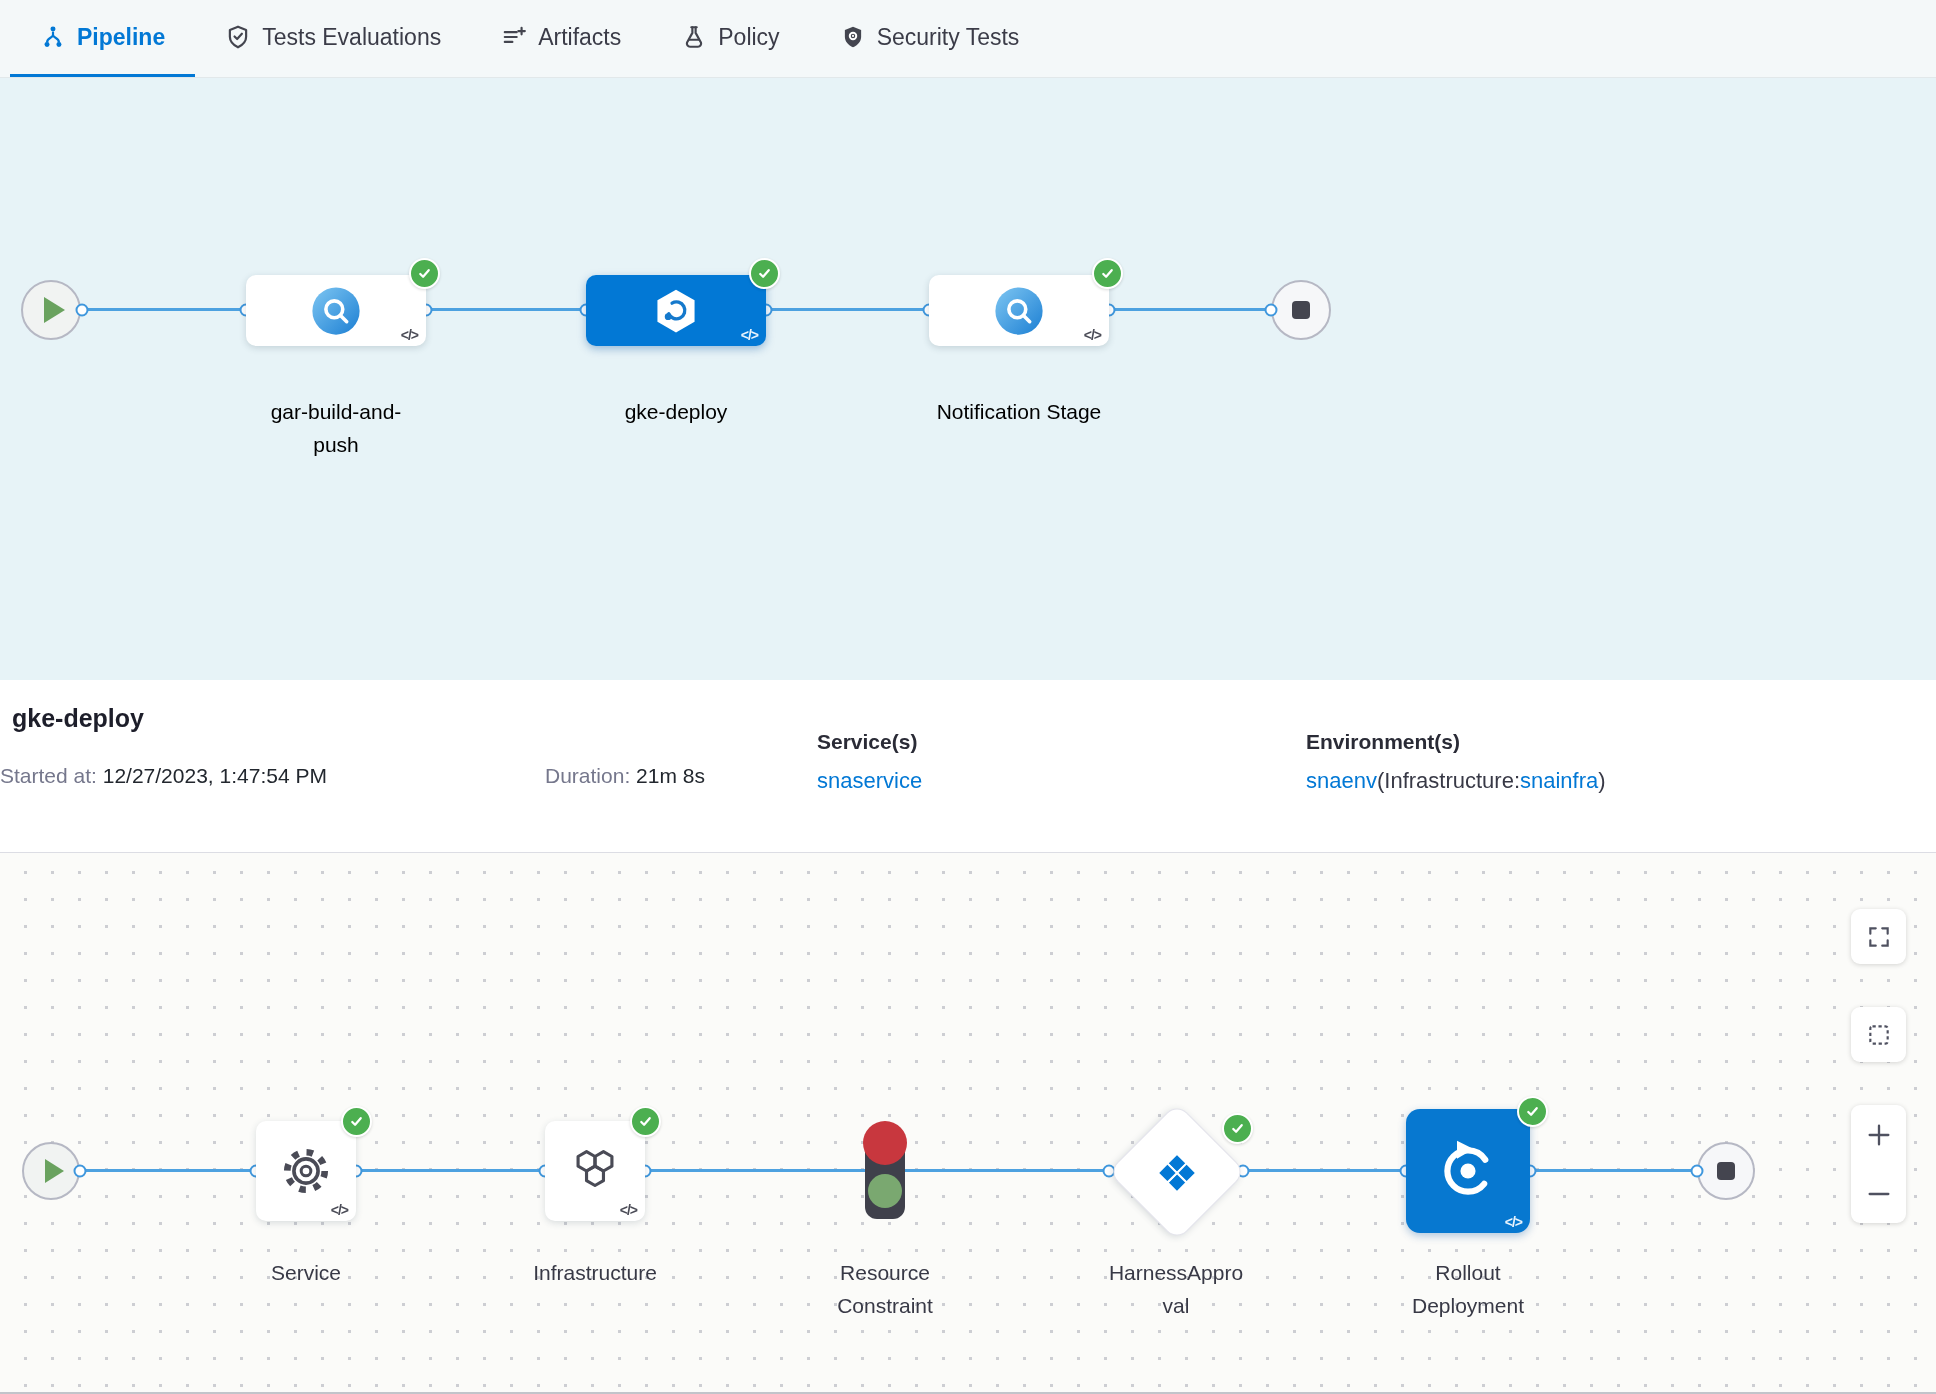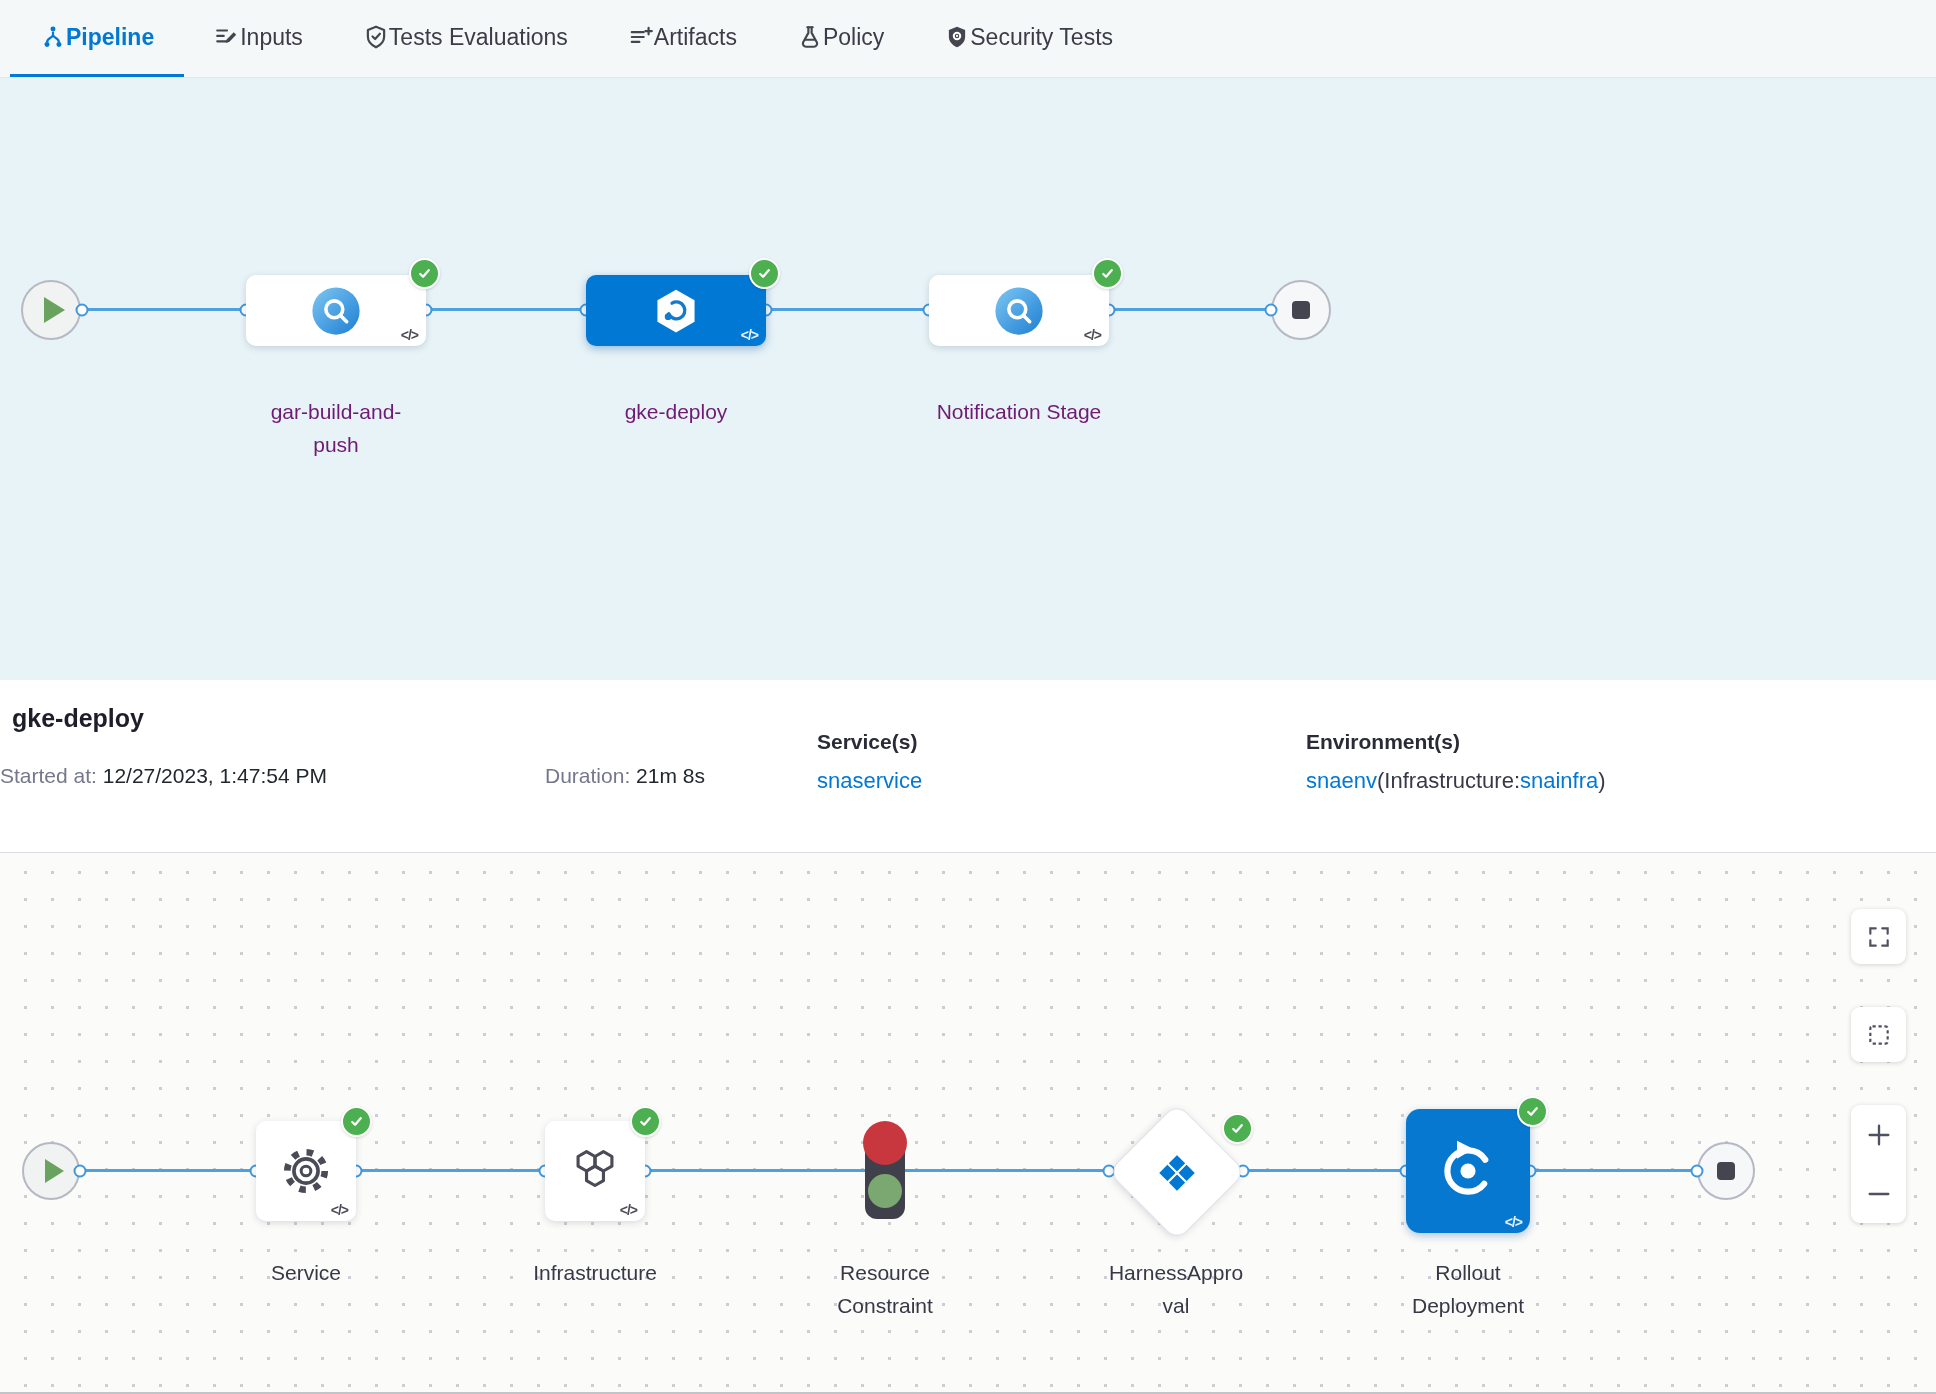--- a/index.html
+++ b/index.html
@@ -2,21 +2,21 @@
 <html><head>
 <meta charset="utf-8">
 <style>
   html,body{margin:0;padding:0;width:1936px;height:1394px;overflow:hidden;
     font-family:"Liberation Sans","DejaVu Sans",sans-serif;color:#383946;background:#fff;}
   .abs{position:absolute;}
 
   
   .tabbar{position:absolute;left:0;top:0;width:1936px;height:78px;background:#f4f8f9;
     display:flex;align-items:stretch;padding-left:10px;box-sizing:border-box;border-bottom:1px solid #e2e8ea;}
-  .tab{display:flex;align-items:center;padding:0 30px;cursor:pointer;
+  .tab{display:flex;align-items:center;gap:11px;padding:0 30px;cursor:pointer;
     font-size:23px;color:#3b3c48;border-bottom:3px solid transparent;box-sizing:border-box;}
   .tab.active{color:#0278d5;font-weight:700;border-bottom:3px solid #0278d5;}
 
   
   .stage-canvas{position:absolute;left:0;top:78px;width:1936px;height:602px;background:#e7f3f7;}
 
   .hline{position:absolute;height:3px;background:#4da1e0;border-radius:2px;}
   .dot{position:absolute;width:13px;height:13px;border-radius:50%;background:#fff;
     border:2.5px solid #3f97dd;box-sizing:border-box;transform:translate(-50%,-50%);}
 
@@ -27,21 +27,21 @@
   .stopsq{width:18px;height:18px;background:#44454f;border-radius:4px;}
 
   .stage-card{position:absolute;width:180px;height:71px;background:#fff;border-radius:10px;
     box-shadow:0 2px 7px rgba(40,60,80,.18);display:flex;align-items:center;justify-content:center;cursor:pointer;}
   .stage-card.selected{background:#0278d5;box-shadow:0 3px 9px rgba(2,80,160,.35);}
   .badge{position:absolute;width:27px;height:27px;border-radius:50%;background:#4caf50;
     border:2.5px solid #fff;box-sizing:content-box;display:flex;align-items:center;justify-content:center;
     box-shadow:0 1px 3px rgba(0,0,0,.15);}
   .code-chip{position:absolute;right:8px;bottom:3px;font-size:14px;font-weight:700;color:#4a4b56;letter-spacing:-1px;}
   .code-chip.white{color:#eaf4fd;}
-  .stage-label{position:absolute;width:170px;text-align:center;font-size:21px;line-height:1.55;color:#701a75;}
+  .stage-label{position:absolute;width:170px;text-align:center;font-size:21px;line-height:1.55;color:#000000;}
 
   
   .details-bar{position:absolute;left:0;top:680px;width:1936px;height:173px;background:#fff;
     border-bottom:1px solid #dcdde4;box-sizing:border-box;}
   .dt-title{position:absolute;left:12px;top:24px;font-size:25px;font-weight:700;color:#1d1e2a;}
   .dt-row{position:absolute;font-size:21px;color:#22272e;}
   .dim{color:#75778c;}
   .col-head{position:absolute;font-size:21px;font-weight:700;color:#2a2b36;}
   .link{color:#0278d5;cursor:pointer;}
   .dt-val{position:absolute;font-size:22px;}
@@ -75,27 +75,20 @@
 <div class="tabbar">
   <div class="tab active">
     <svg viewBox="0 0 24 24" width="26" height="26" fill="none" stroke="#0278d5" stroke-width="2">
       <circle cx="12" cy="4.5" r="2.3" fill="#0278d5" stroke="none"></circle>
       <path d="M12 7v3c0 3-5.5 2.5-5.5 7"></path>
         <path d="M12 10c0 3 5.5 2.5 5.5 7"></path>
       <circle cx="6.5" cy="19" r="2.3" fill="#0278d5" stroke="none"></circle>
         <circle cx="17.5" cy="19" r="2.3" fill="#0278d5" stroke="none"></circle>
     </svg>
     <span>Pipeline</span>
-  </div>
-  <div class="tab">
-    <svg viewBox="0 0 24 24" width="26" height="26" fill="none" stroke="#43454f" stroke-width="2" stroke-linecap="round">
-      <path d="M3 6h9M3 11h6M3 16h9"></path>
-      <path d="M14 16.5L20.5 10l-2.3-2.3L11.7 14.2l-.7 3z" fill="#43454f" stroke="none"></path>
-    </svg>
-    <span>Inputs</span>
   </div>
   <div class="tab">
     <svg viewBox="0 0 24 24" width="26" height="26" fill="none" stroke="#43454f" stroke-width="2" stroke-linecap="round" stroke-linejoin="round">
       <path d="M12 2.5l7.5 3v6.2c0 4.6-3.2 7.6-7.5 9.8-4.3-2.2-7.5-5.2-7.5-9.8V5.5z"></path>
       <path d="M8.8 11.5l2.4 2.4 4.4-4.9"></path>
     </svg>
     <span>Tests Evaluations</span>
   </div>
   <div class="tab">
     <svg viewBox="0 0 24 24" width="26" height="26" fill="none" stroke="#43454f" stroke-width="2" stroke-linecap="round">

